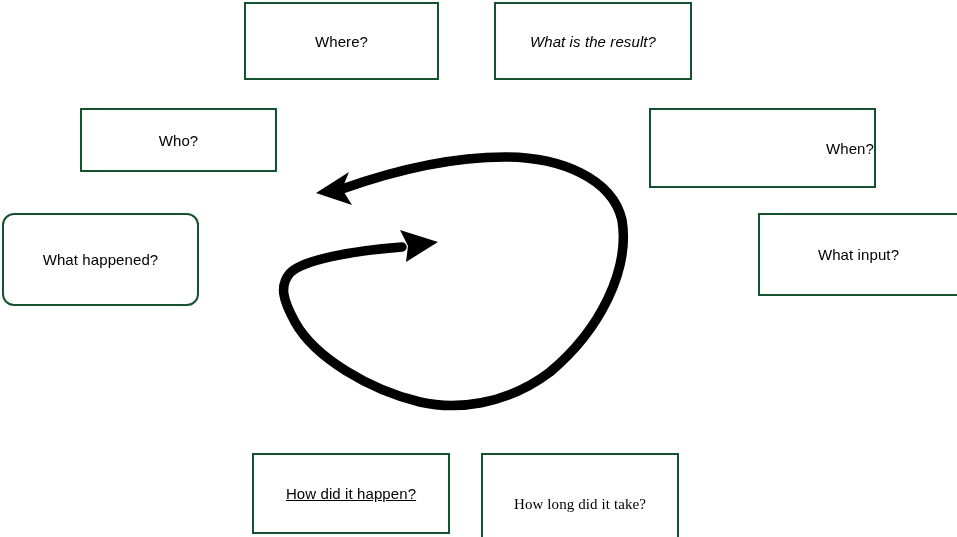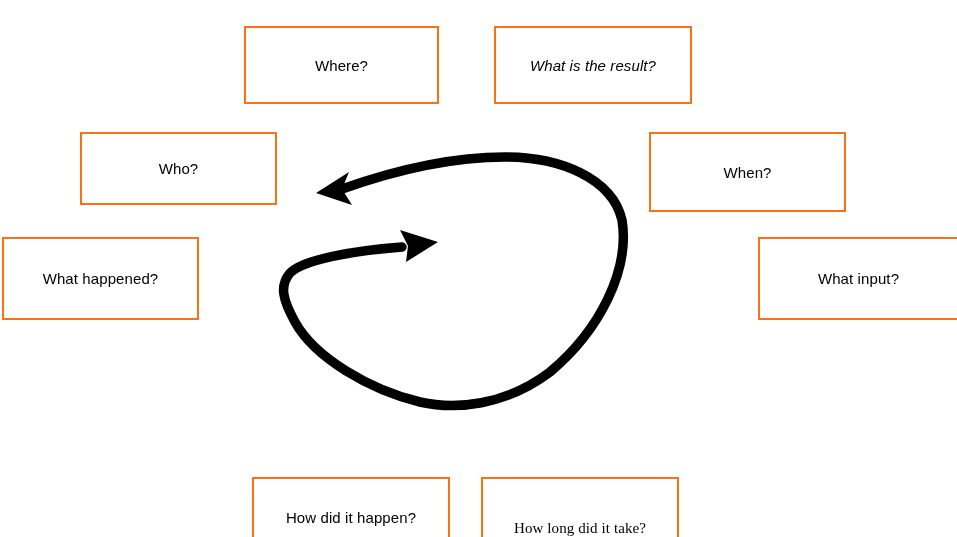--- a/index.html
+++ b/index.html
@@ -12,25 +12,24 @@
     position: relative;
     width: 957px;
     height: 537px;
     background: #ffffff;
     overflow: hidden;
   }
   .qbox {
     position: absolute;
     box-sizing: border-box;
     background: #ffffff;
-    border: 2px solid #f97316;
+    border: 2px solid #14532d;
     display: flex;
     align-items: center;
     justify-content: center;
-    margin-top: 24px;
   }
   .qbox .label {
     font-size: 15px;
     color: #000000;
     white-space: nowrap;
     letter-spacing: 0.1px;
   }
   .arrow-layer {
     position: absolute;
     left: 0;
@@ -58,37 +57,37 @@
   </svg>
 
   <div class="qbox" style="left:244px; top:2px;  width:195px; height:78px;">
     <span class="label">Where?</span>
   </div>
 
   <div class="qbox" style="left:494px; top:2px;  width:198px; height:78px;font-style:italic;">
     <span class="label">What is the result?</span>
   </div>
 
-  <div class="qbox" style="left:80px;  top:108px; width:197px; height:73px;">
+  <div class="qbox" style="left:80px;  top:108px; width:197px; height:64px;">
     <span class="label">Who?</span>
   </div>
 
-  <div class="qbox" style="left:649px; top:108px; width:197px; height:80px;">
+  <div class="qbox" style="left:649px; top:108px; width:227px; height:80px;justify-content:flex-end;">
     <span class="label">When?</span>
   </div>
 
-  <div class="qbox" style="left:2px;   top:213px; width:197px; height:83px;">
+  <div class="qbox" style="left:2px;   top:213px; width:197px; height:93px;border-radius:12px;">
     <span class="label">What happened?</span>
   </div>
 
   <div class="qbox" style="left:758px; top:213px; width:201px; height:83px;">
     <span class="label">What input?</span>
   </div>
 
-  <div class="qbox" style="left:252px; top:453px; width:198px; height:81px;">
+  <div class="qbox" style="left:252px; top:453px; width:198px; height:81px;text-decoration:underline;">
     <span class="label">How did it happen?</span>
   </div>
 
   <div class="qbox" style="left:481px; top:453px; width:198px; height:102px;font-family:Liberation Serif, serif;">
     <span class="label">How long did it take?</span>
   </div>
 
 </div>
 
 </body></html>

